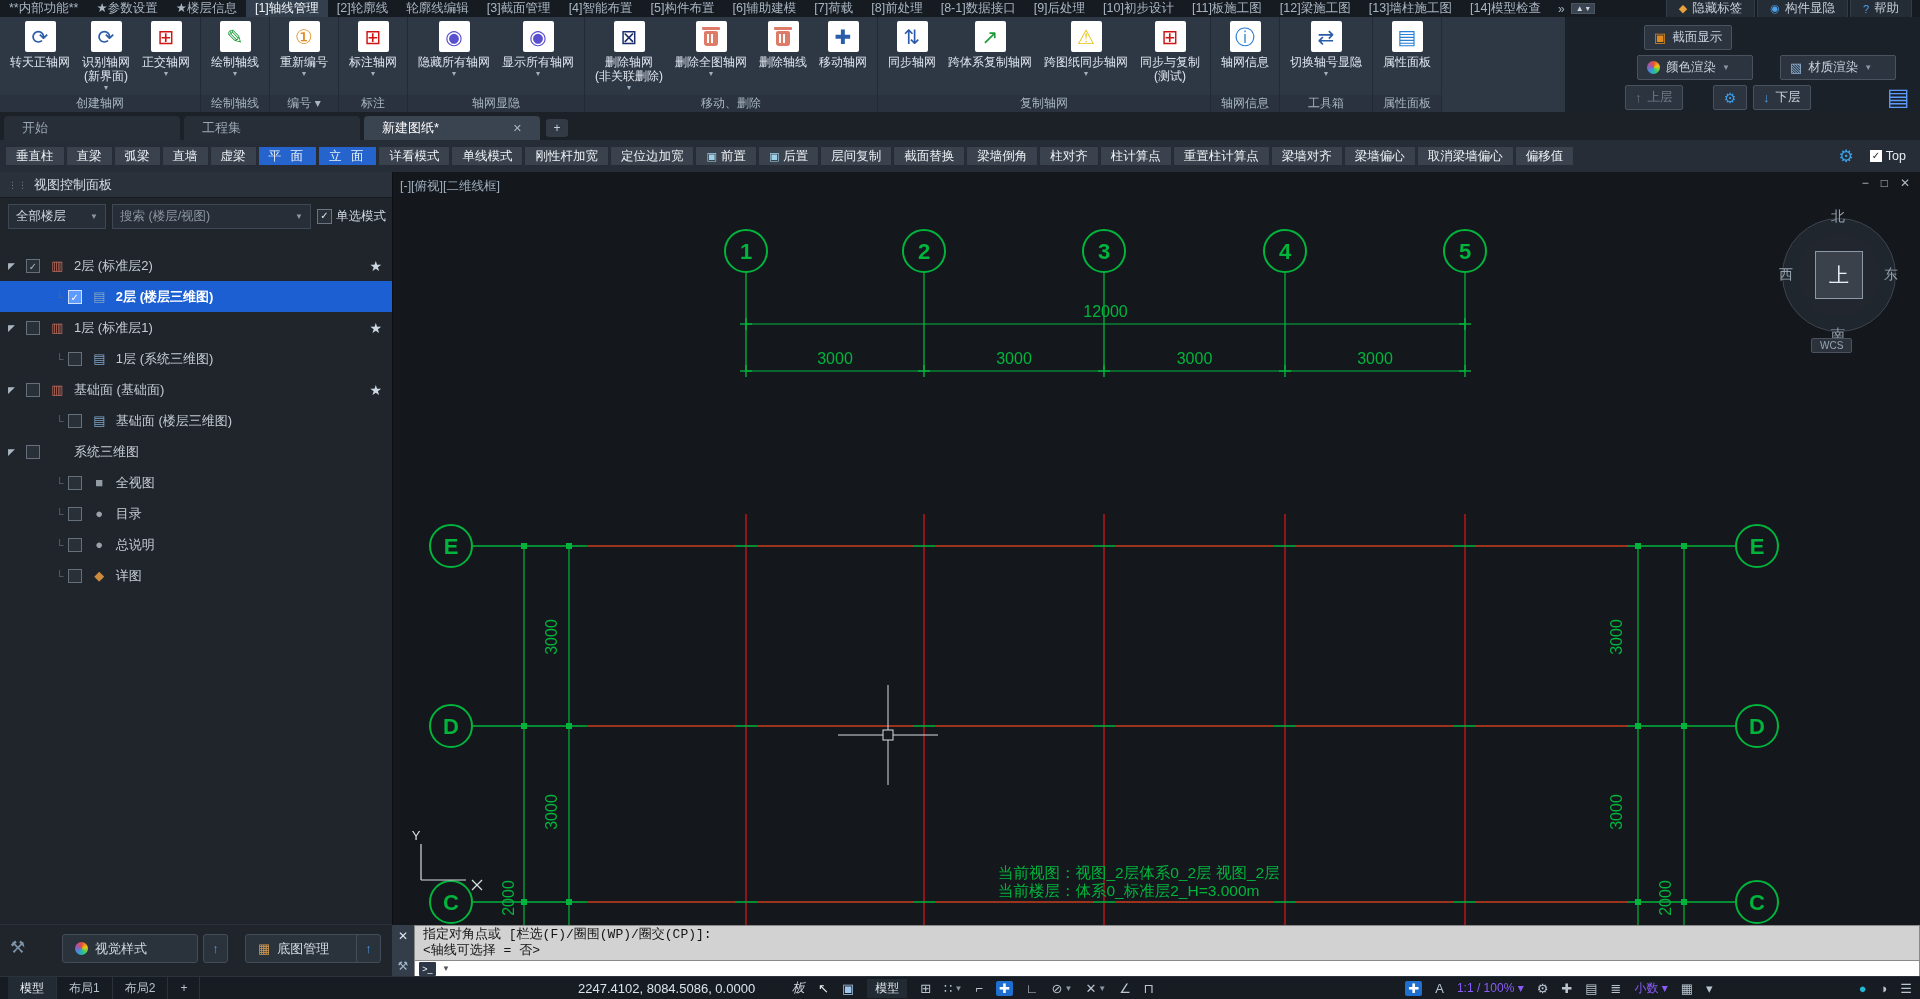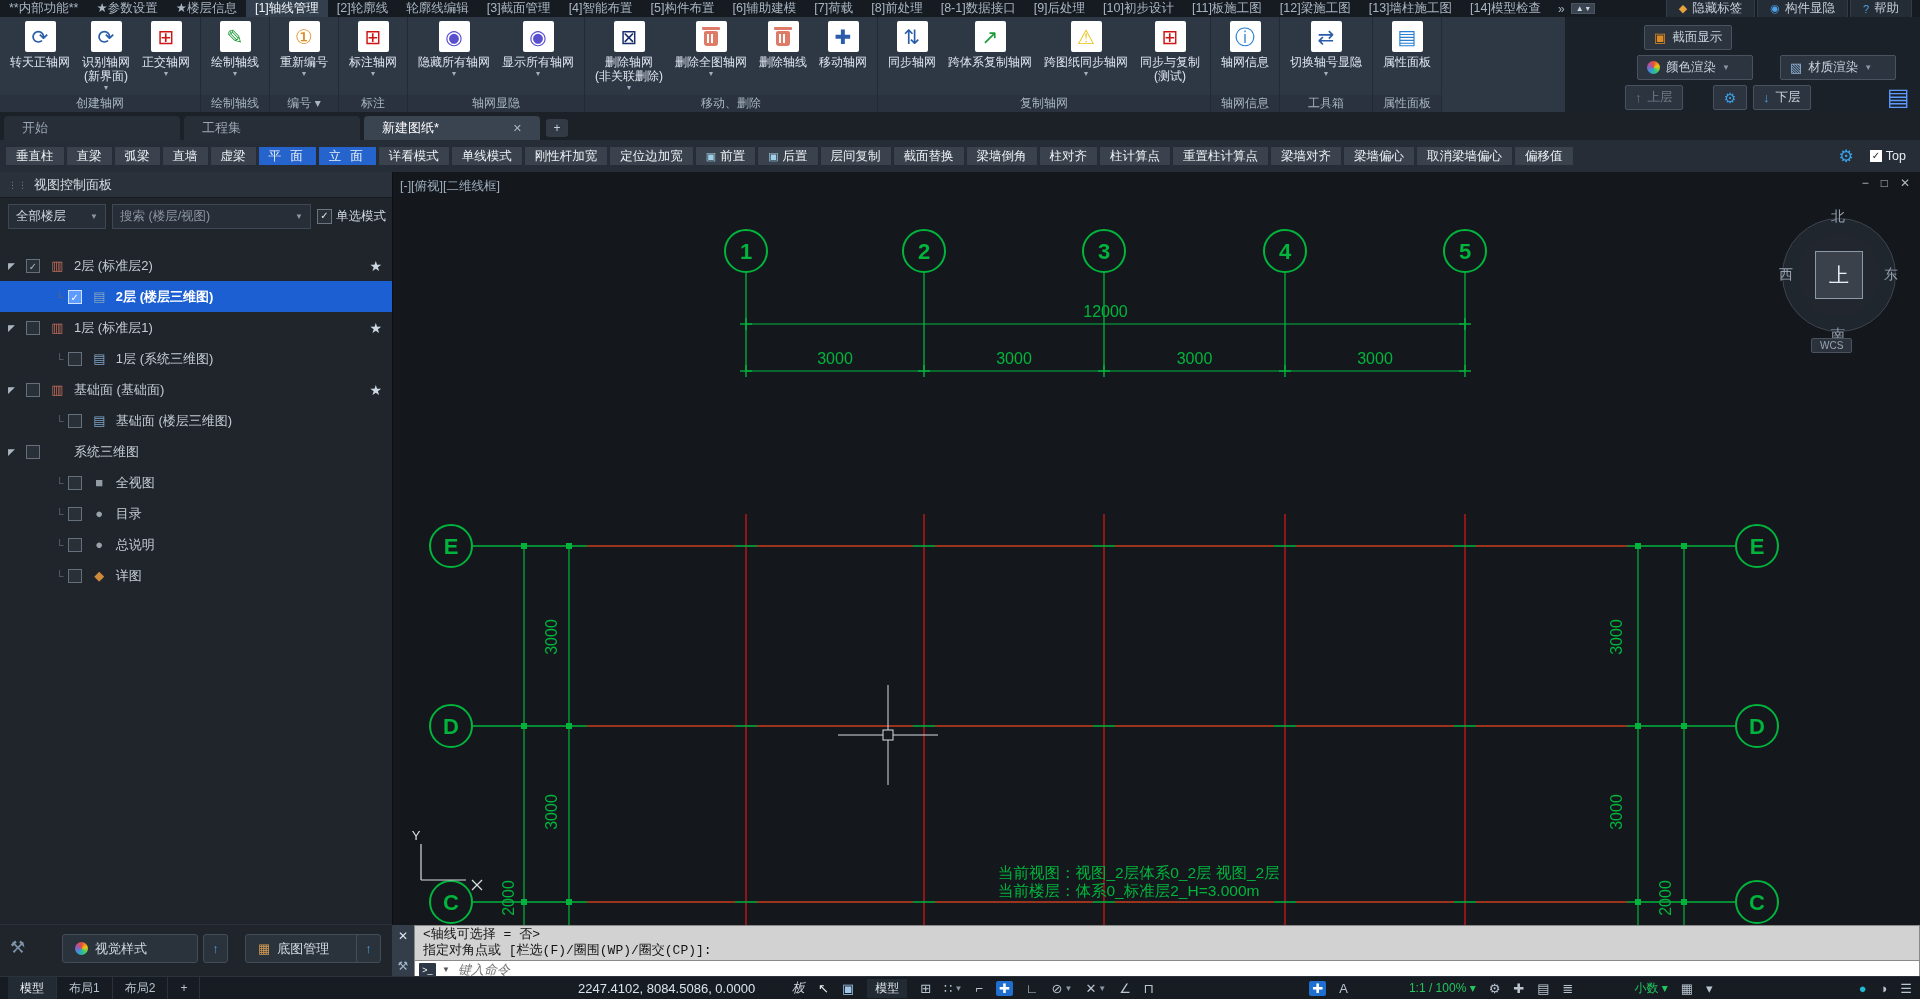--- a/index.html
+++ b/index.html
@@ -41,21 +41,21 @@
 
   
   .doctabs{position:absolute;top:112px;left:0;width:1920px;height:28px;background:#1c2128;display:flex;align-items:flex-end;z-index:19;}
   .dtab{height:24px;display:flex;align-items:center;gap:14px;padding:0 18px;margin-left:4px;background:#272e38;color:#9aa7b4;border-radius:4px 4px 0 0;font-size:13px;min-width:140px;}
   .dtab.active{background:#3a4350;color:#ffffff;font-weight:normal;}
   .dtab .x{font-size:11px;color:#aab6c2;margin-left:auto;}
   .dtab-plus{width:22px;height:18px;background:#323a45;color:#c4cedb;display:flex;align-items:center;justify-content:center;border-radius:3px;margin-left:6px;margin-bottom:3px;}
 
   
   .toolbar{position:absolute;top:140px;left:0;width:1920px;height:32px;background:#262d36;display:flex;align-items:center;gap:3px;padding-left:6px;box-sizing:border-box;z-index:18;}
-  .tbtn{background:#3a424d;color:#eef2f6;font-size:12.5px;height:18px;display:flex;align-items:center;gap:4px;padding:0 10px;white-space:nowrap;cursor:default;font-family:Liberation Serif, serif;}
+  .tbtn{background:#3a424d;color:#eef2f6;font-size:12.5px;height:18px;display:flex;align-items:center;gap:4px;padding:0 10px;white-space:nowrap;cursor:default;}
   .tbtn.accent{background:#2563cd;letter-spacing:3px;}
   .tbtn .tic{color:#9fd0e8;font-size:11px;}
   .tb-right{position:absolute;right:14px;display:flex;align-items:center;gap:16px;}
   .gear{color:#3aa0e8;font-size:17px;}
   .topchk{display:flex;align-items:center;gap:4px;color:#e8edf3;font-size:12.5px;}
   .topchk .box{width:12px;height:12px;background:#fff;color:#222;font-size:10px;line-height:12px;text-align:center;}
 
   
   .sidebar{position:absolute;top:172px;left:0;width:392px;bottom:22px;background:#20252c;border-right:1px solid #0c0f13;z-index:10;}
   .sb-header{height:25px;background:#2a313a;display:flex;align-items:center;padding:0 8px;color:#d6dee6;font-size:13px;gap:6px;border-bottom:1px solid #171c22;}
@@ -115,21 +115,21 @@
   .sb-tabs{display:flex;align-items:center;height:100%;margin-left:8px;}
   .sb-tab{padding:0 12px;height:100%;display:flex;align-items:center;color:#b6c1cc;border-right:1px solid #2a323c;}
   .sb-tab.active{background:#222a33;color:#e6ecf2;}
   .sb-coords{position:absolute;left:578px;color:#dbe3ea;font-size:13px;}
   .sb-iconrow{position:absolute;left:792px;display:flex;align-items:center;gap:13px;}
   .sb-ic{color:#b9c4cf;font-size:13px;display:flex;align-items:center;gap:2px;}
   .sb-ic .da{font-size:8px;color:#8c98a5;}
   .sb-ic.accent{background:#1f6fd0;color:#fff;padding:0 3px;border-radius:2px;}
   .sb-model{background:#222a33;padding:1px 8px;color:#dbe3ea;}
   .sb-right{position:absolute;right:8px;display:flex;align-items:center;gap:13px;}
-  .sb-text{color:#22c55e;margin-left:48px;}
+  .sb-text{color:#8b5cf6;}
 </style>
 </head>
 <body>
 
 <div class="menubar">
   <div class="menu-items">
       <div class="menu-item">**内部功能**</div>
       <div class="menu-item">★参数设置</div>
       <div class="menu-item">★楼层信息</div>
       <div class="menu-item active">[1]轴线管理</div>
@@ -707,27 +707,26 @@
   </div>
 </div>
 
 <div class="cmd">
   <div class="cmd-icons">
     <span>✕</span>
     <span class="wr">⚒</span>
   </div>
   <div class="cmd-main">
     <div class="cmd-hist">
+      <div>指定对角点或 [栏选(F)/圈围(WP)/圈交(CP)]:</div>
       <div>&lt;轴线可选择 = 否&gt;</div>
-      <div>指定对角点或 [栏选(F)/圈围(WP)/圈交(CP)]:</div>
     </div>
     <div class="cmd-input">
       <span class="prompt-box">&gt;_</span>
       <span class="prompt-arr">▼</span>
-      <input class="cmd-field" placeholder="键入命令" style="">
     </div>
   </div>
 </div>
 
 <div class="statusbar">
   <div class="sb-tabs">
       <div class="sb-tab active">模型</div>
       <div class="sb-tab">布局1</div>
       <div class="sb-tab">布局2</div>
       <div class="sb-tab">+</div>

